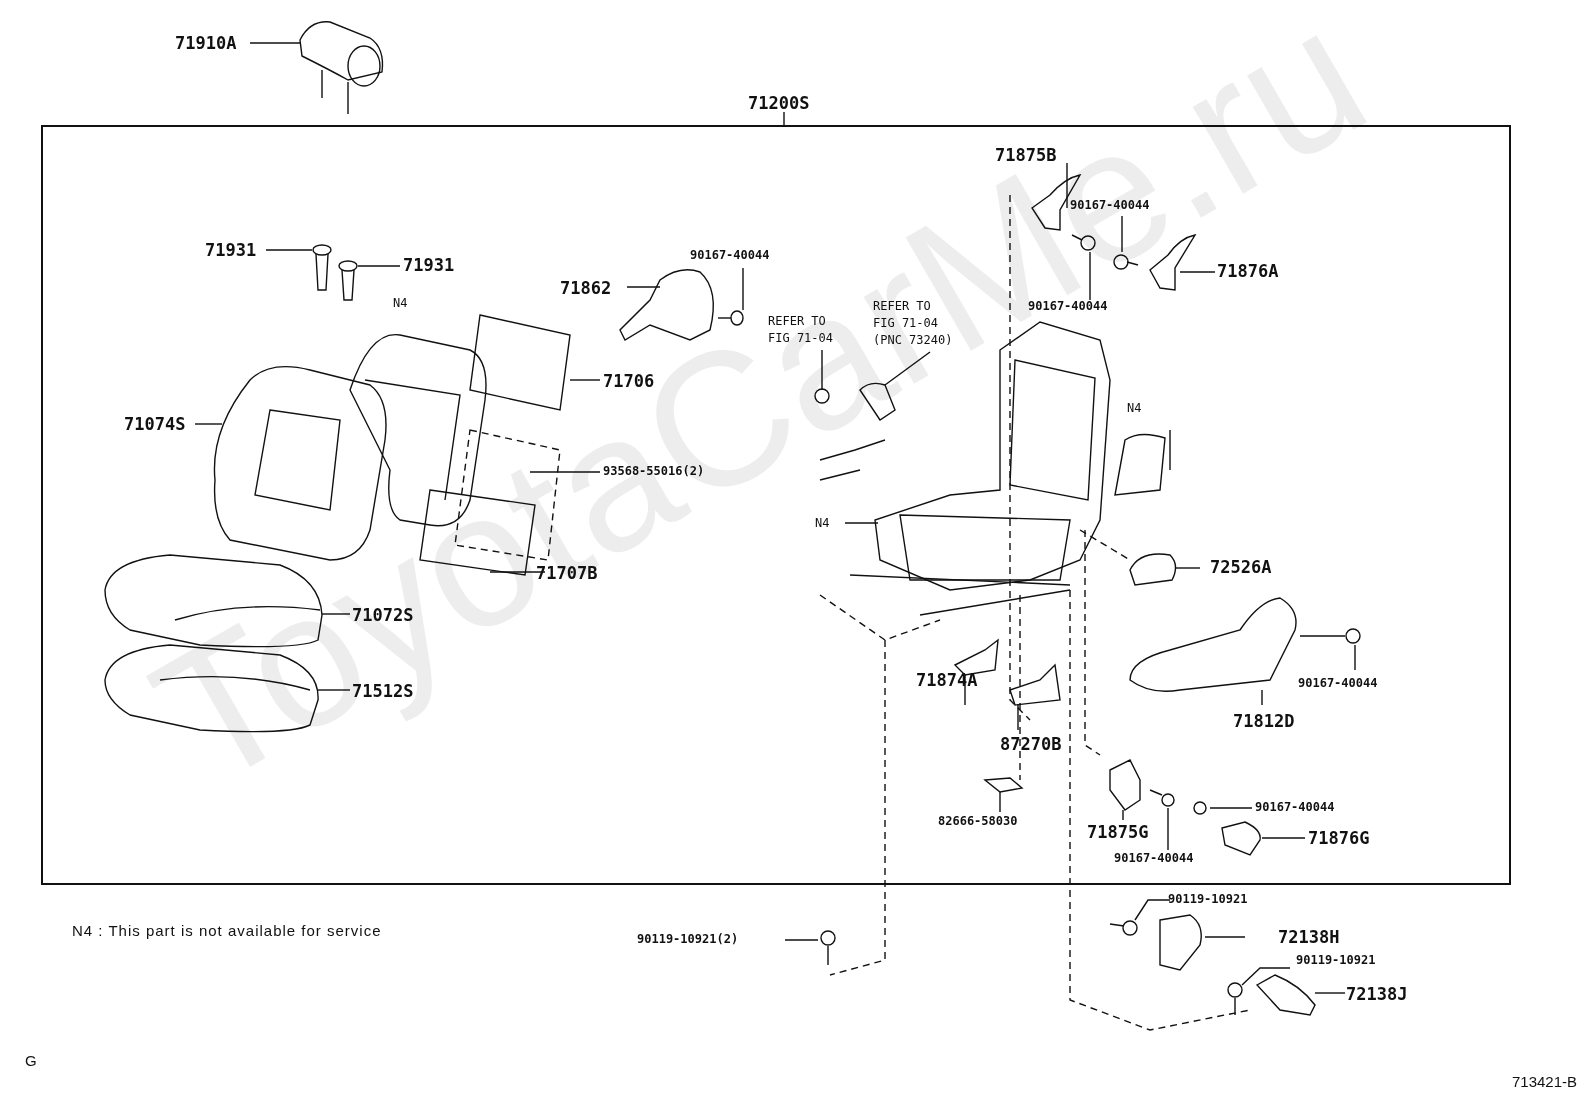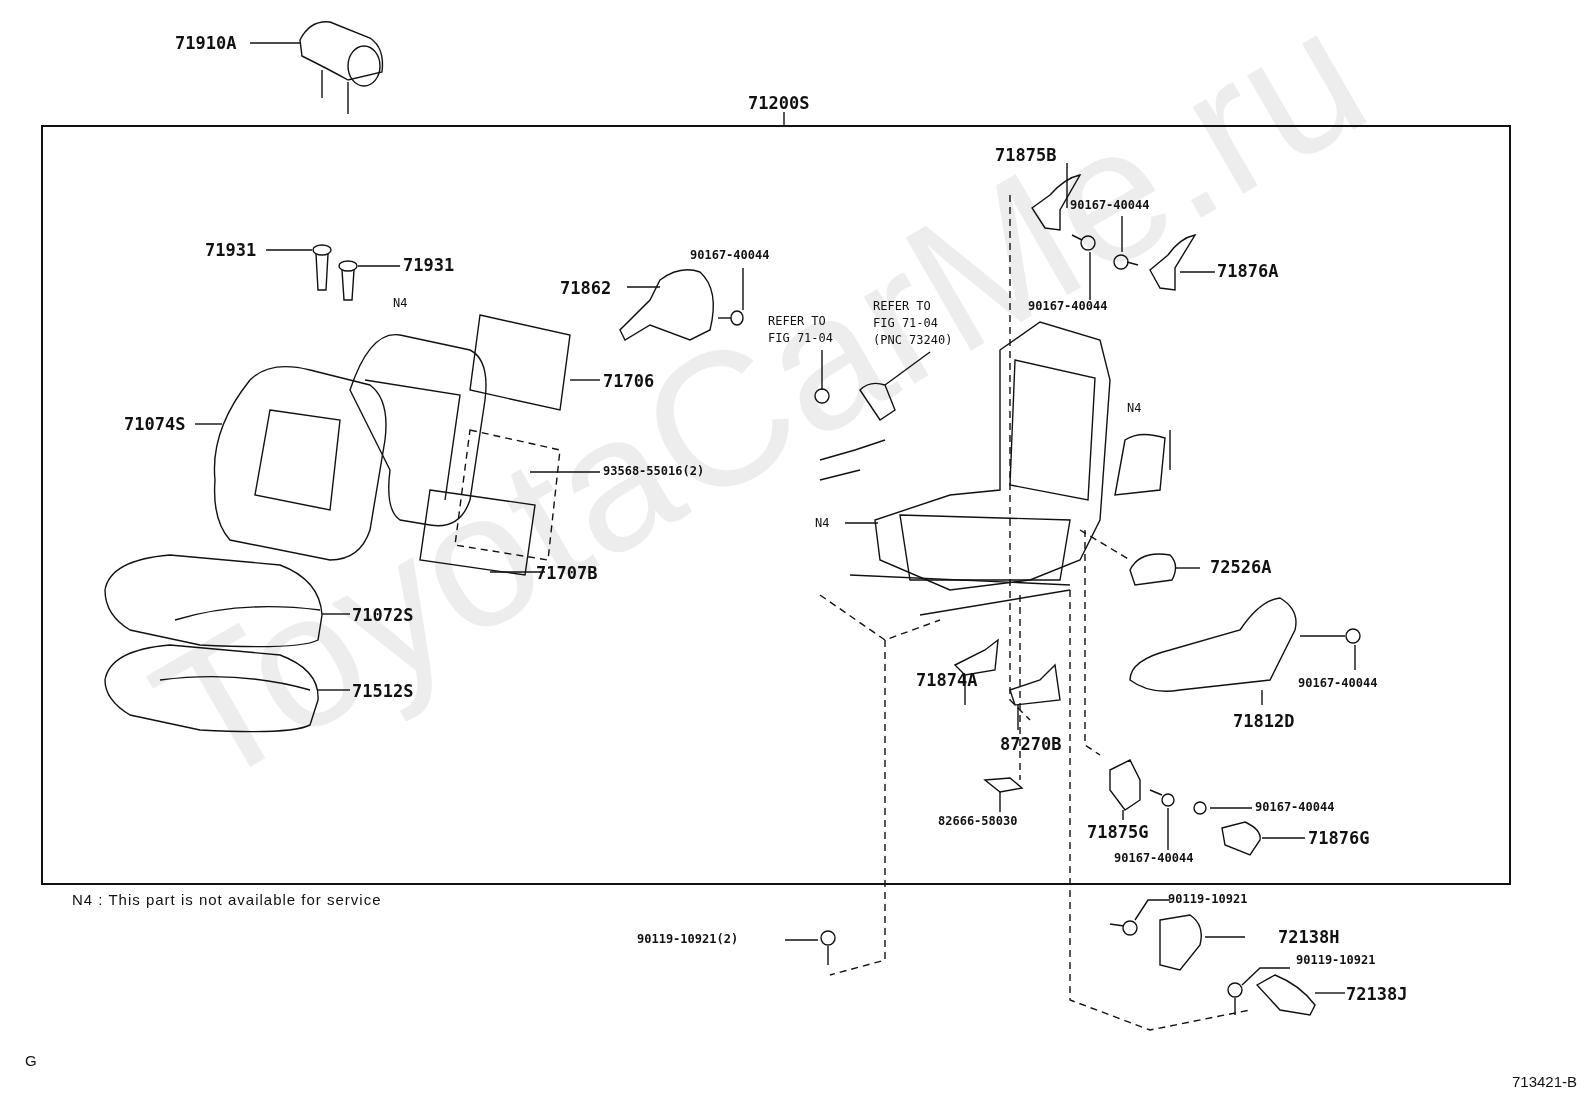--- a/index.html
+++ b/index.html
@@ -2,21 +2,21 @@
 <html><head>
 <meta charset="utf-8">
 <style>
   html, body { margin: 0; padding: 0; background: #ffffff; }
   body { width: 1592px; height: 1099px; position: relative; overflow: hidden; font-family: "DejaVu Sans Mono", monospace; color: #111; }
   .frame { position: absolute; left: 41px; top: 125px; width: 1470px; height: 760px; border: 2px solid #111; box-sizing: border-box; }
   .watermark { position: absolute; left: 120px; top: 640px; font-family: "Liberation Sans", sans-serif; font-size: 190px; color: rgba(0,0,0,0.07); transform: rotate(-30deg); transform-origin: left top; white-space: nowrap; pointer-events: none; }
   .lbl { position: absolute; font-family: "DejaVu Sans Mono", monospace; font-weight: bold; font-size: 17px; white-space: nowrap; line-height: 1; text-align: center; }
   .lbl.sm { font-size: 12px; }
   .lbl.thin { font-weight: normal; font-size: 12px; }
-  .note { position: absolute; left: 72px; top: 891px; font-family: "Liberation Sans", sans-serif; font-size: 15px; letter-spacing: 1px; }
+  .note { position: absolute; left: 72px; top: 922px; font-family: "Liberation Sans", sans-serif; font-size: 15px; letter-spacing: 1px; }
   .corner { position: absolute; font-family: "Liberation Sans", sans-serif; font-size: 15px; }
   svg.draw { position: absolute; left: 0; top: 0; width: 1592px; height: 1099px; }
   svg.draw path, svg.draw line, svg.draw rect, svg.draw ellipse, svg.draw polyline { fill: none; stroke: #111; stroke-width: 1.4; }
   svg.draw .dash { stroke-dasharray: 7 5; }
 </style>
 </head>
 <body>
 
 <div class="watermark">ToyotaCarMe.ru</div>
 

